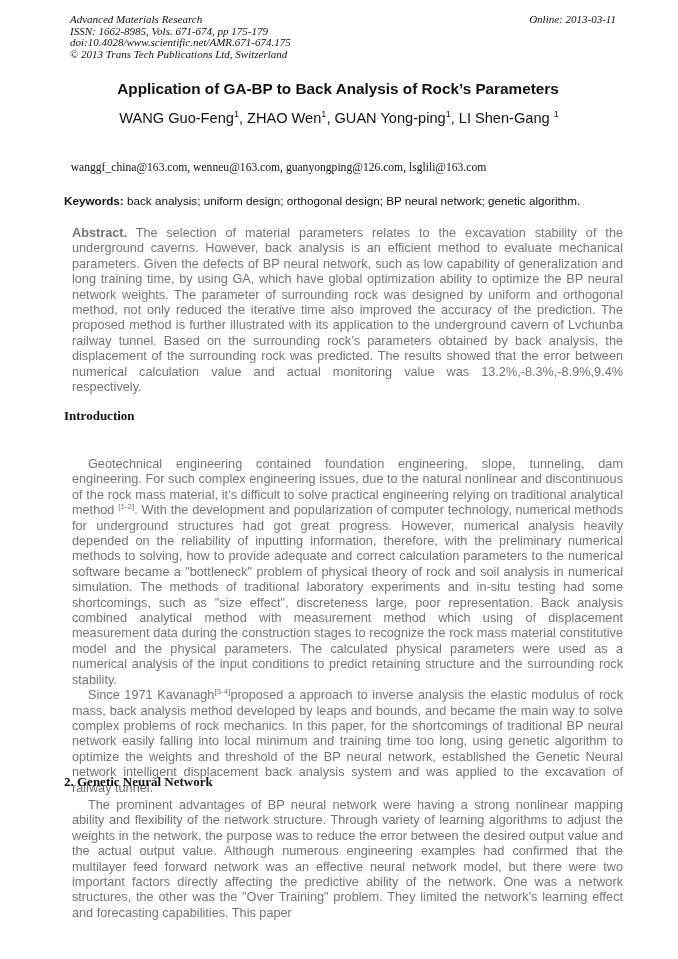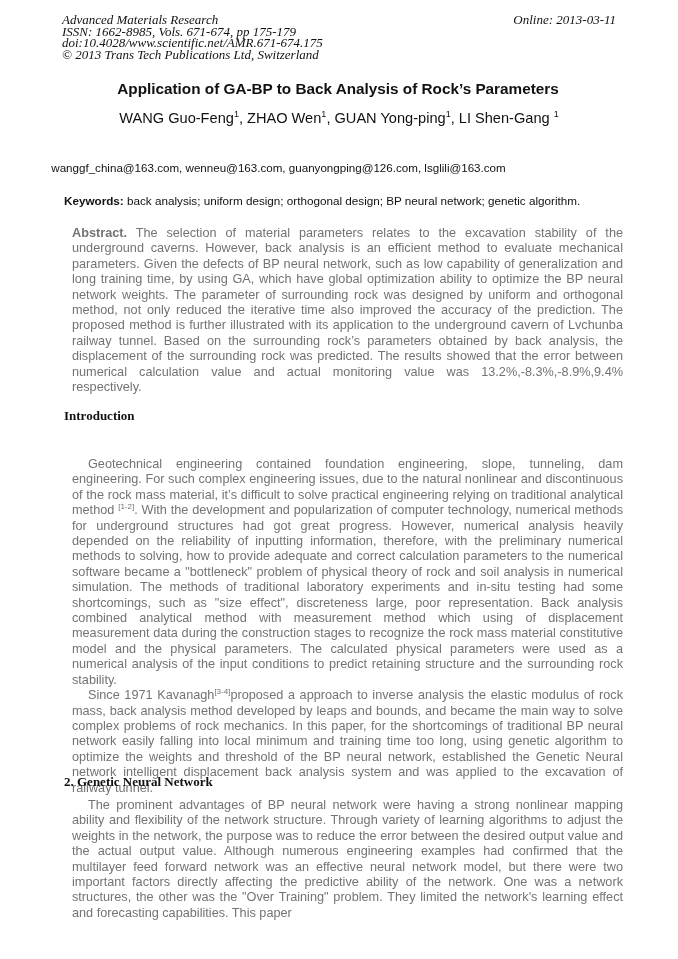--- a/index.html
+++ b/index.html
@@ -1,27 +1,27 @@
 <!DOCTYPE html>
 <html><head>
 <meta charset="utf-8">
 <style>
   html, body { margin: 0; padding: 0; background: #ffffff; }
   body { width: 678px; height: 959px; position: relative; overflow: hidden; color: #111; }
   .page { position: absolute; left: 0; top: 0; width: 678px; height: 959px; }
 
-  .hdr { position: absolute; top: 14px; left: 62px; right: 62px; font-family: "Liberation Serif", serif; font-style: italic; font-size: 13px; line-height: 11.6px; color: #111; }
+  .hdr { position: absolute; top: 14px; left: 70px; right: 62px; font-family: "Liberation Serif", serif; font-style: italic; font-size: 11px; line-height: 11.6px; color: #111; }
   .hdr-left div { white-space: nowrap; }
   .hdr-right { position: absolute; right: 0; top: 0; white-space: nowrap; }
 
   .title { position: absolute; top: 80px; left: 4px; width: 668px; text-align: center; font-family: Liberation Sans, sans-serif; font-weight: bold; font-size: 15.3px; color: #111; }
   .authors { position: absolute; top: 110px; left: 0; width: 678px; text-align: center; font-family: "Liberation Sans", sans-serif; font-size: 14.6px; color: #111; }
   .authors sup, .affil sup { font-size: 9px; vertical-align: super; line-height: 0; }
   .affil { position: absolute; top: 138px; left: 0; width: 678px; text-align: center; font-family: "Liberation Sans", sans-serif; font-size: 11.6px; color: #111; }
-  .emails { position: absolute; top: 161px; left: 0; width: 557px; text-align: center; font-family: Liberation Sans, sans-serif; font-size: 11.6px; color: #111; }
+  .emails { position: absolute; top: 161px; left: 0; width: 557px; text-align: center; font-family: Liberation Serif, serif; font-size: 11.6px; color: #111; }
 
   .keywords { position: absolute; top: 194px; left: 64px; right: 62px; font-family: "Liberation Sans", sans-serif; font-size: 11.7px; color: #111; white-space: nowrap; }
   .keywords b { font-weight: bold; text-align: center; }
 
   .body { position: absolute; left: 64px; width: 551px; font-family: Liberation Sans, sans-serif; font-size: 12.7px; line-height: 15.4px; color: #737373; text-align: justify; margin-left: 8px; }
   .body p { margin: 0; }
   .indent { text-indent: 16px; }
   .abstract b { font-weight: bold; }
   .sect { position: absolute; left: 64px; font-family: "Liberation Serif", serif; font-weight: bold; font-size: 13px; color: #111; }
   sup.ref { font-size: 8px; vertical-align: super; line-height: 0; }

